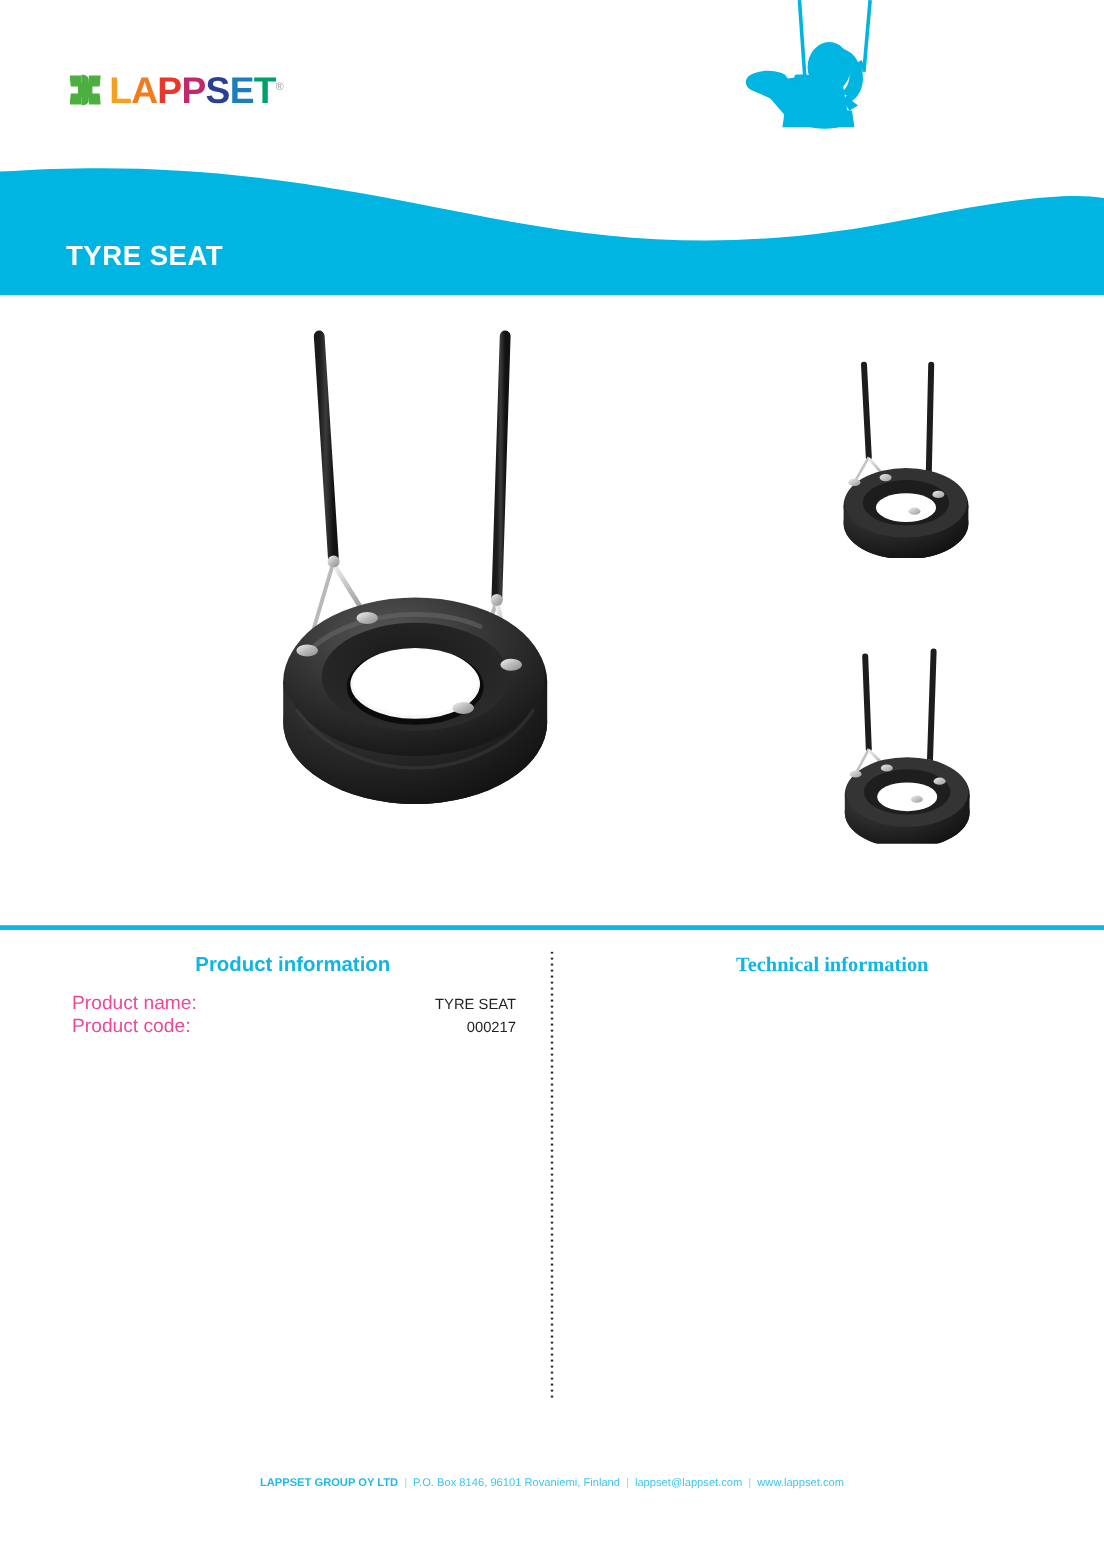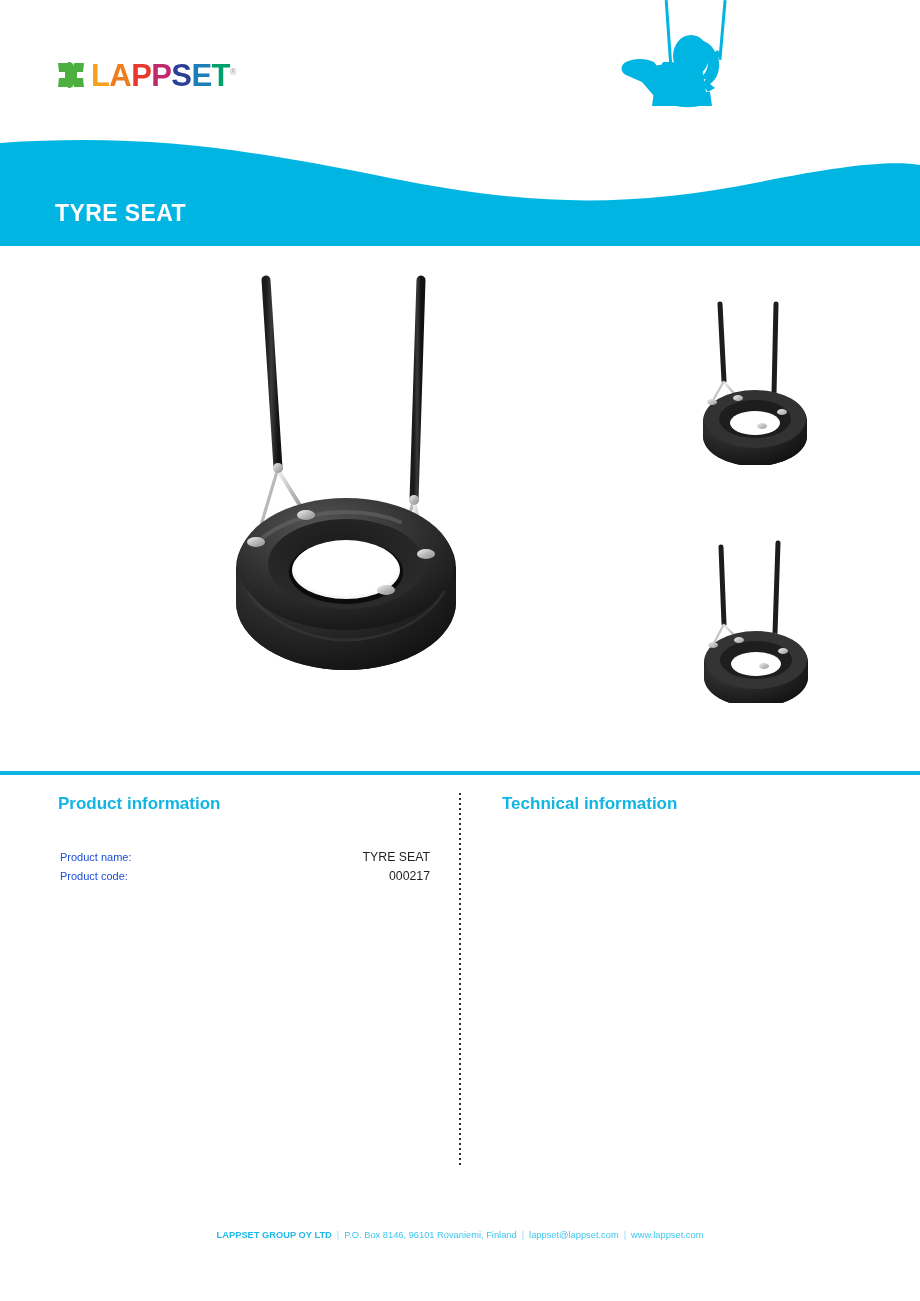--- a/index.html
+++ b/index.html
@@ -124,38 +124,39 @@
     left: 459px; top: 793px;
     width: 2px; height: 372px;
     background-image: linear-gradient(to bottom, #2b2b2b 0px, #2b2b2b 2px, rgba(0,0,0,0) 2px, rgba(0,0,0,0) 5px);
     background-size: 2px 5px;
     background-repeat: repeat-y;
   }
 
   
   .info-column { position: absolute; top: 795px; }
   #product-info-column { left: 58px; width: 372px; }
-  #technical-info-column { left: 502px; width: 413px; }
+  #technical-info-column { left: 487px; width: 413px; font-family: Liberation Serif, serif; }
 
   .section-heading {
     color: #0FB5E5;
     font-size: 17px;
     font-weight: bold;
     line-height: 1;
-    margin-bottom: 35px;
-    white-space: nowrap;
+    margin-bottom: 15px;
+    white-space: nowrap;
+    text-align: center;
   }
 
   .spec-table { width: 100%; border-collapse: collapse; }
   .spec-table tr { height: 19px; }
   .spec-label {
     text-align: left;
-    font-size: 11px;
+    font-size: 16px;
     font-weight: normal;
-    color: #1d4ed8;
+    color: #ec4899;
     white-space: nowrap;
     padding: 0;
   }
   .spec-value {
     text-align: right;
     font-size: 12.3px;
     font-weight: normal;
     color: #231f20;
     white-space: nowrap;
     padding: 0;

